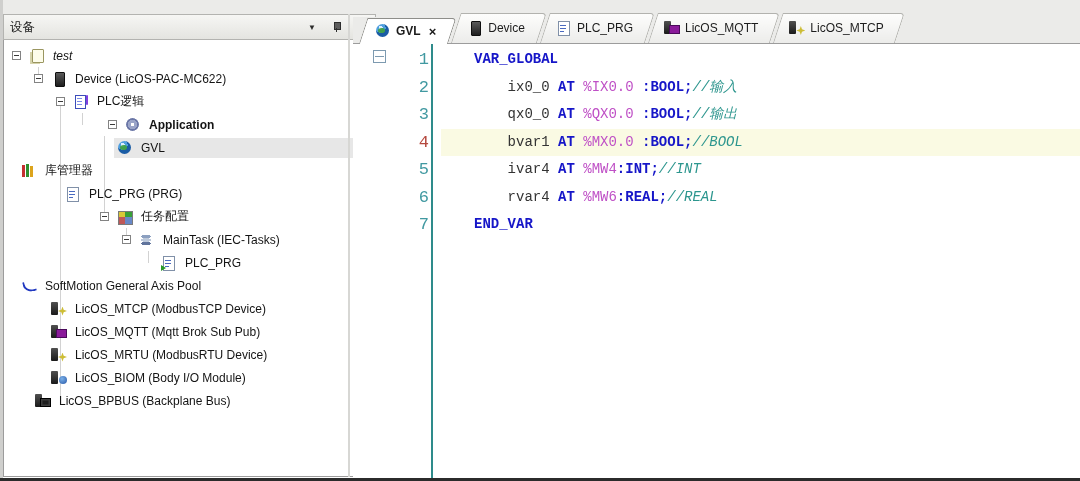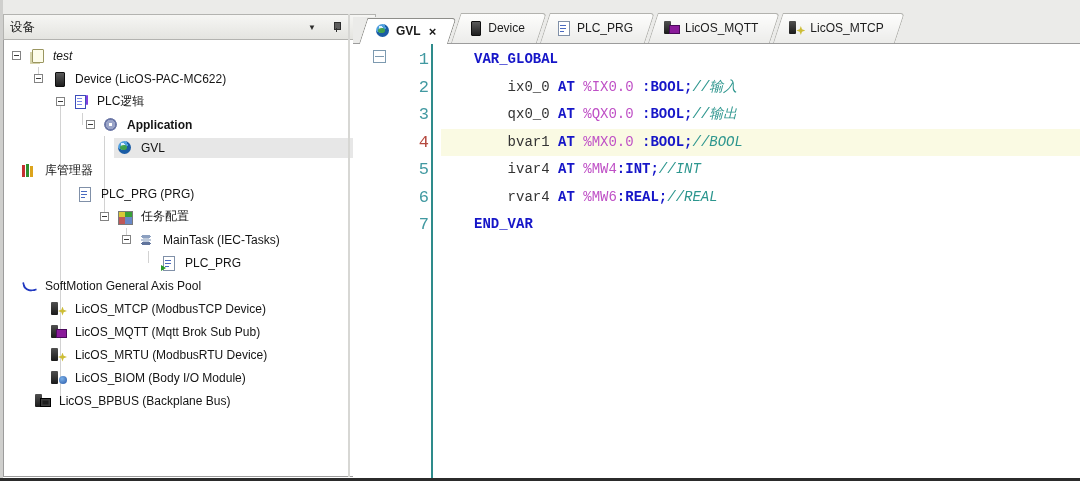--- a/index.html
+++ b/index.html
@@ -157,42 +157,42 @@
           <span class="tree-label">Device (LicOS-PAC-MC622)</span>
         </span>
       </div>
       <div class="tree-row" style="padding-left: 52px;">
         <span class="expander"></span>
         <span class="row-content">
           <span class="tree-icon icon-plc-logic"></span>
           <span class="tree-label">PLC逻辑</span>
         </span>
       </div>
-      <div class="tree-row" style="padding-left: 82px;">
+      <div class="tree-row" style="padding-left: 104px;">
         <span class="expander"></span>
         <span class="row-content">
           <span class="tree-icon icon-application"></span>
           <span class="tree-label b">Application</span>
         </span>
       </div>
       <div class="tree-row selected" style="padding-left: 96px;">
         <span class="expander-space"></span>
         <span class="row-content">
           <span class="tree-icon icon-gvl"></span>
           <span class="tree-label">GVL</span>
         </span>
       </div>
       <div class="tree-row" style="">
         <span class="expander-space"></span>
         <span class="row-content">
           <span class="tree-icon icon-library"></span>
           <span class="tree-label">库管理器</span>
         </span>
       </div>
-      <div class="tree-row" style="padding-left: 56px;">
+      <div class="tree-row" style="padding-left: 44px;">
         <span class="expander-space"></span>
         <span class="row-content">
           <span class="tree-icon icon-prg"></span>
           <span class="tree-label">PLC_PRG (PRG)</span>
         </span>
       </div>
       <div class="tree-row" style="padding-left: 96px;">
         <span class="expander"></span>
         <span class="row-content">
           <span class="tree-icon icon-task"></span>

